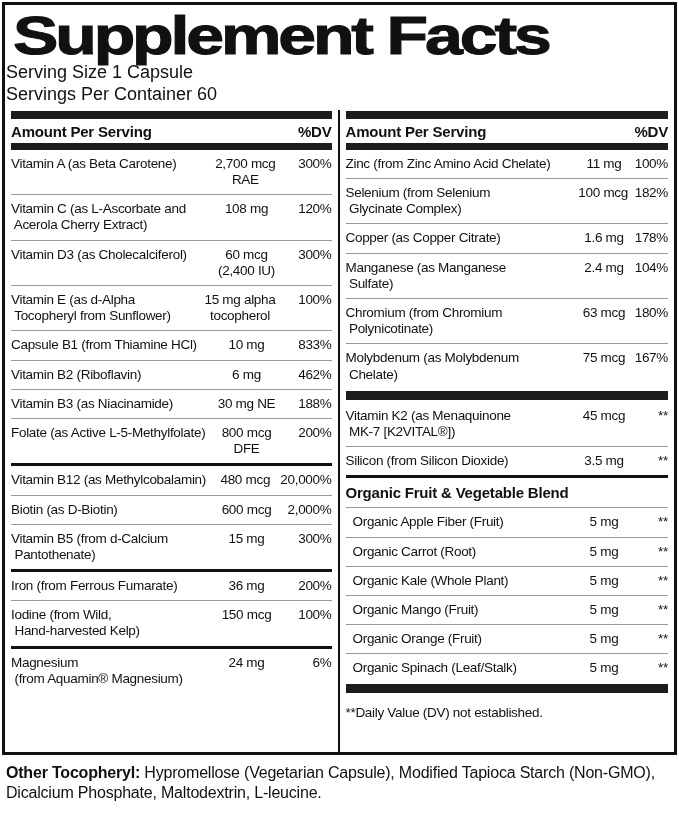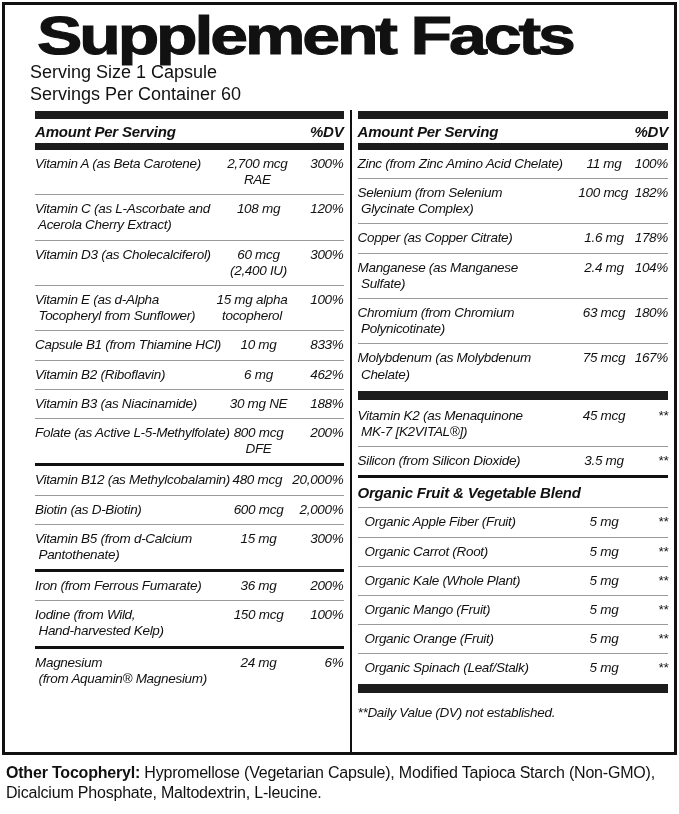--- a/index.html
+++ b/index.html
@@ -14,31 +14,30 @@
     width:679px;height:814px;overflow:hidden;
     font-family:"Liberation Sans","DejaVu Sans",sans-serif;
     color:var(--ink);
   }
   .label-box{
     margin:2px 2px 0 2px;
     border:3px solid var(--ink);
     height:753px;
     display:flex;flex-direction:column;
     background:var(--bg);
-    padding-left:24px;
   }
   .title-wrap{padding:3px 8px 0 8px;}
   .title{
     font-weight:bold;font-size:54px;line-height:1.0;letter-spacing:-2.5px;
     display:inline-block;transform:scaleX(1.26);transform-origin:left center;
     -webkit-text-stroke:1px var(--ink);white-space:nowrap;
   }
   .serving{font-size:18px;line-height:1.22;margin-top:0;padding:0 1px;}
   .columns{display:flex;flex:1;margin-top:4px;}
-  .col{flex:1 1 50%;padding:0 6px;min-width:0;font-style:italic;}
+  .col{flex:1 1 50%;padding:0 6px;min-width:0;}
   .col-left{border-right:2px solid var(--ink);}
   .col-bar{height:8px;background:var(--bar);margin-top:1px;}
   .col-bar.bottom{height:7px;margin-top:0;}
   .hdr{display:flex;justify-content:space-between;align-items:baseline;
        padding:4px 0 3px 0;font-weight:bold;font-size:15px;letter-spacing:-0.2px;}
   .rows{display:block;}
   .row{display:flex;align-items:flex-start;gap:6px;padding:6px 0;
        font-size:13.5px;letter-spacing:-0.3px;line-height:1.2;}
   .row .name{flex:1 1 auto;white-space:pre;min-width:0;}
   .row .amount{flex:0 0 auto;min-width:58px;text-align:center;white-space:pre;}

